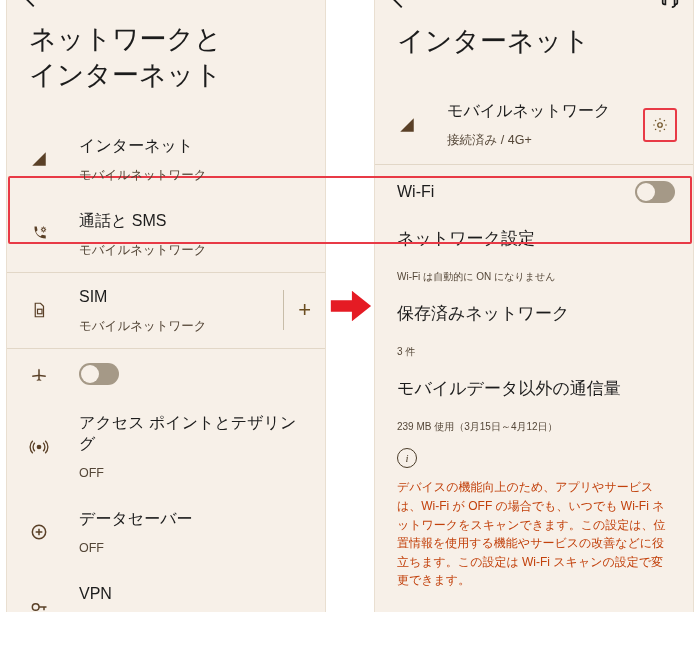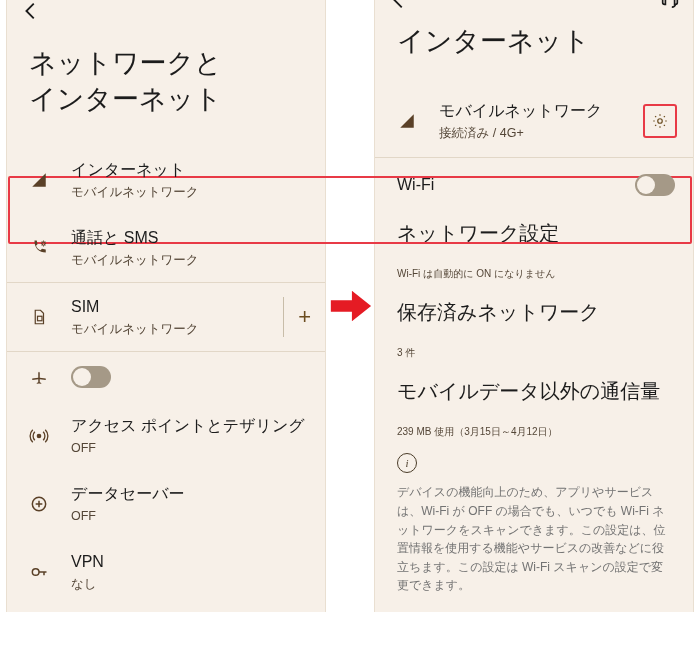--- a/index.html
+++ b/index.html
@@ -9,41 +9,41 @@
   .screen.left { margin-left: 6px; }
   .screen.right { margin-left: auto; margin-right: 6px; }
   .arrow { width: 48px; display: flex; align-items: center; justify-content: center; }
   .arrow svg { width: 46px; height: 46px; }
   .topbar { height: 48px; display: flex; align-items: center; padding: 0 12px; justify-content: space-between; }
   .topbar .spacer { flex: 1; }
   .back { width: 24px; height: 24px; display: flex; align-items: center; justify-content: center; color:#1b1b1b; }
   .title-block { padding: 10px 22px 28px 22px; }
   .title-block h1 { font-size: 27px; font-weight: 400; color: #1c1c1c; line-height: 1.35; }
   .list { flex:1; display:flex; flex-direction:column; }
-  .row { display:flex; align-items:center; padding: 14px 14px 14px 18px; position:relative; }
+  .row { display:flex; align-items:center; padding: 14px 14px 14px 18px; position:relative;gap:8px; }
   .row .ic { width: 28px; display:flex; align-items:center; justify-content:center; color:#5a4027; flex-shrink:0; margin-right: 18px; }
   .row .txt { flex:1; min-width:0; }
   .row .label { font-size: 16px; color:#1c1c1c; line-height: 1.3; }
-  .row .sub   { font-size: 12.5px; color:#544637; margin-top: 3px; line-height: 1.3; }
+  .row .sub   { font-size: 12.5px; color:#544637; margin-top: 10px; line-height: 1.3; }
   .row .trail { display:flex; align-items:center; justify-content:center; }
   .sep { border-top:1px solid #e2d7c7; margin: 0 0; }
   .highlight { position:absolute; border:2.5px solid #e83a46; pointer-events:none; border-radius:2px; }
   .toggle { width: 40px; height: 22px; background: #a59987; border-radius: 11px; position:relative; }
   .toggle::after { content:""; position:absolute; width:18px; height:18px; background:#f7f0e8; border-radius:50%; top:2px; right:2px; }
   .toggle.off::after { left:2px; right:auto; }
   .plus { font-size:22px; color:#6b4d20; font-weight:300; }
   .row .trail .vbar { border-left:1px solid #c8bda9; height: 40px; margin: 0 14px; }
   .gearbox { width:34px; height:34px; border:2px solid #e83a46; border-radius:3px; display:flex; align-items:center; justify-content:center; color:#6b4d20; }
   
   .info-block { padding: 10px 22px 8px 22px; }
-  .info-block .label { font-size:20px; color:#1c1c1c; }
+  .info-block .label { font-size:17px; color:#1c1c1c; }
   .info-block .sub { font-size:10px; color:#544637; margin-top:20px; }
   .info-note { padding: 6px 22px 10px 22px; }
   .info-icon { width:20px; height:20px; border:1.6px solid #4a3c29; border-radius:50%; display:flex; align-items:center; justify-content:center; font-size:11px; color:#4a3c29; margin-bottom:10px; font-family: serif; font-style: italic; }
-  .note-text { font-size:12px; color:#737373; line-height:1.55; }
+  .note-text { font-size:12px; color:#c2410c; line-height:1.55; }
   .change-link { margin-top:22px; font-size:13px; color:#6b4d20; font-weight:600; }
   .headset { color:#1b1b1b; }
   .wifi-row { display:flex; align-items:center; padding: 14px 18px 14px 22px; }
   .wifi-row .label { flex:1; font-size:16px; color:#1c1c1c; }
   .hl-left { left:8px; right:8px; top:176px; height:68px; }
 </style>
 </head>
 <body>
 
 <div class="stage">

